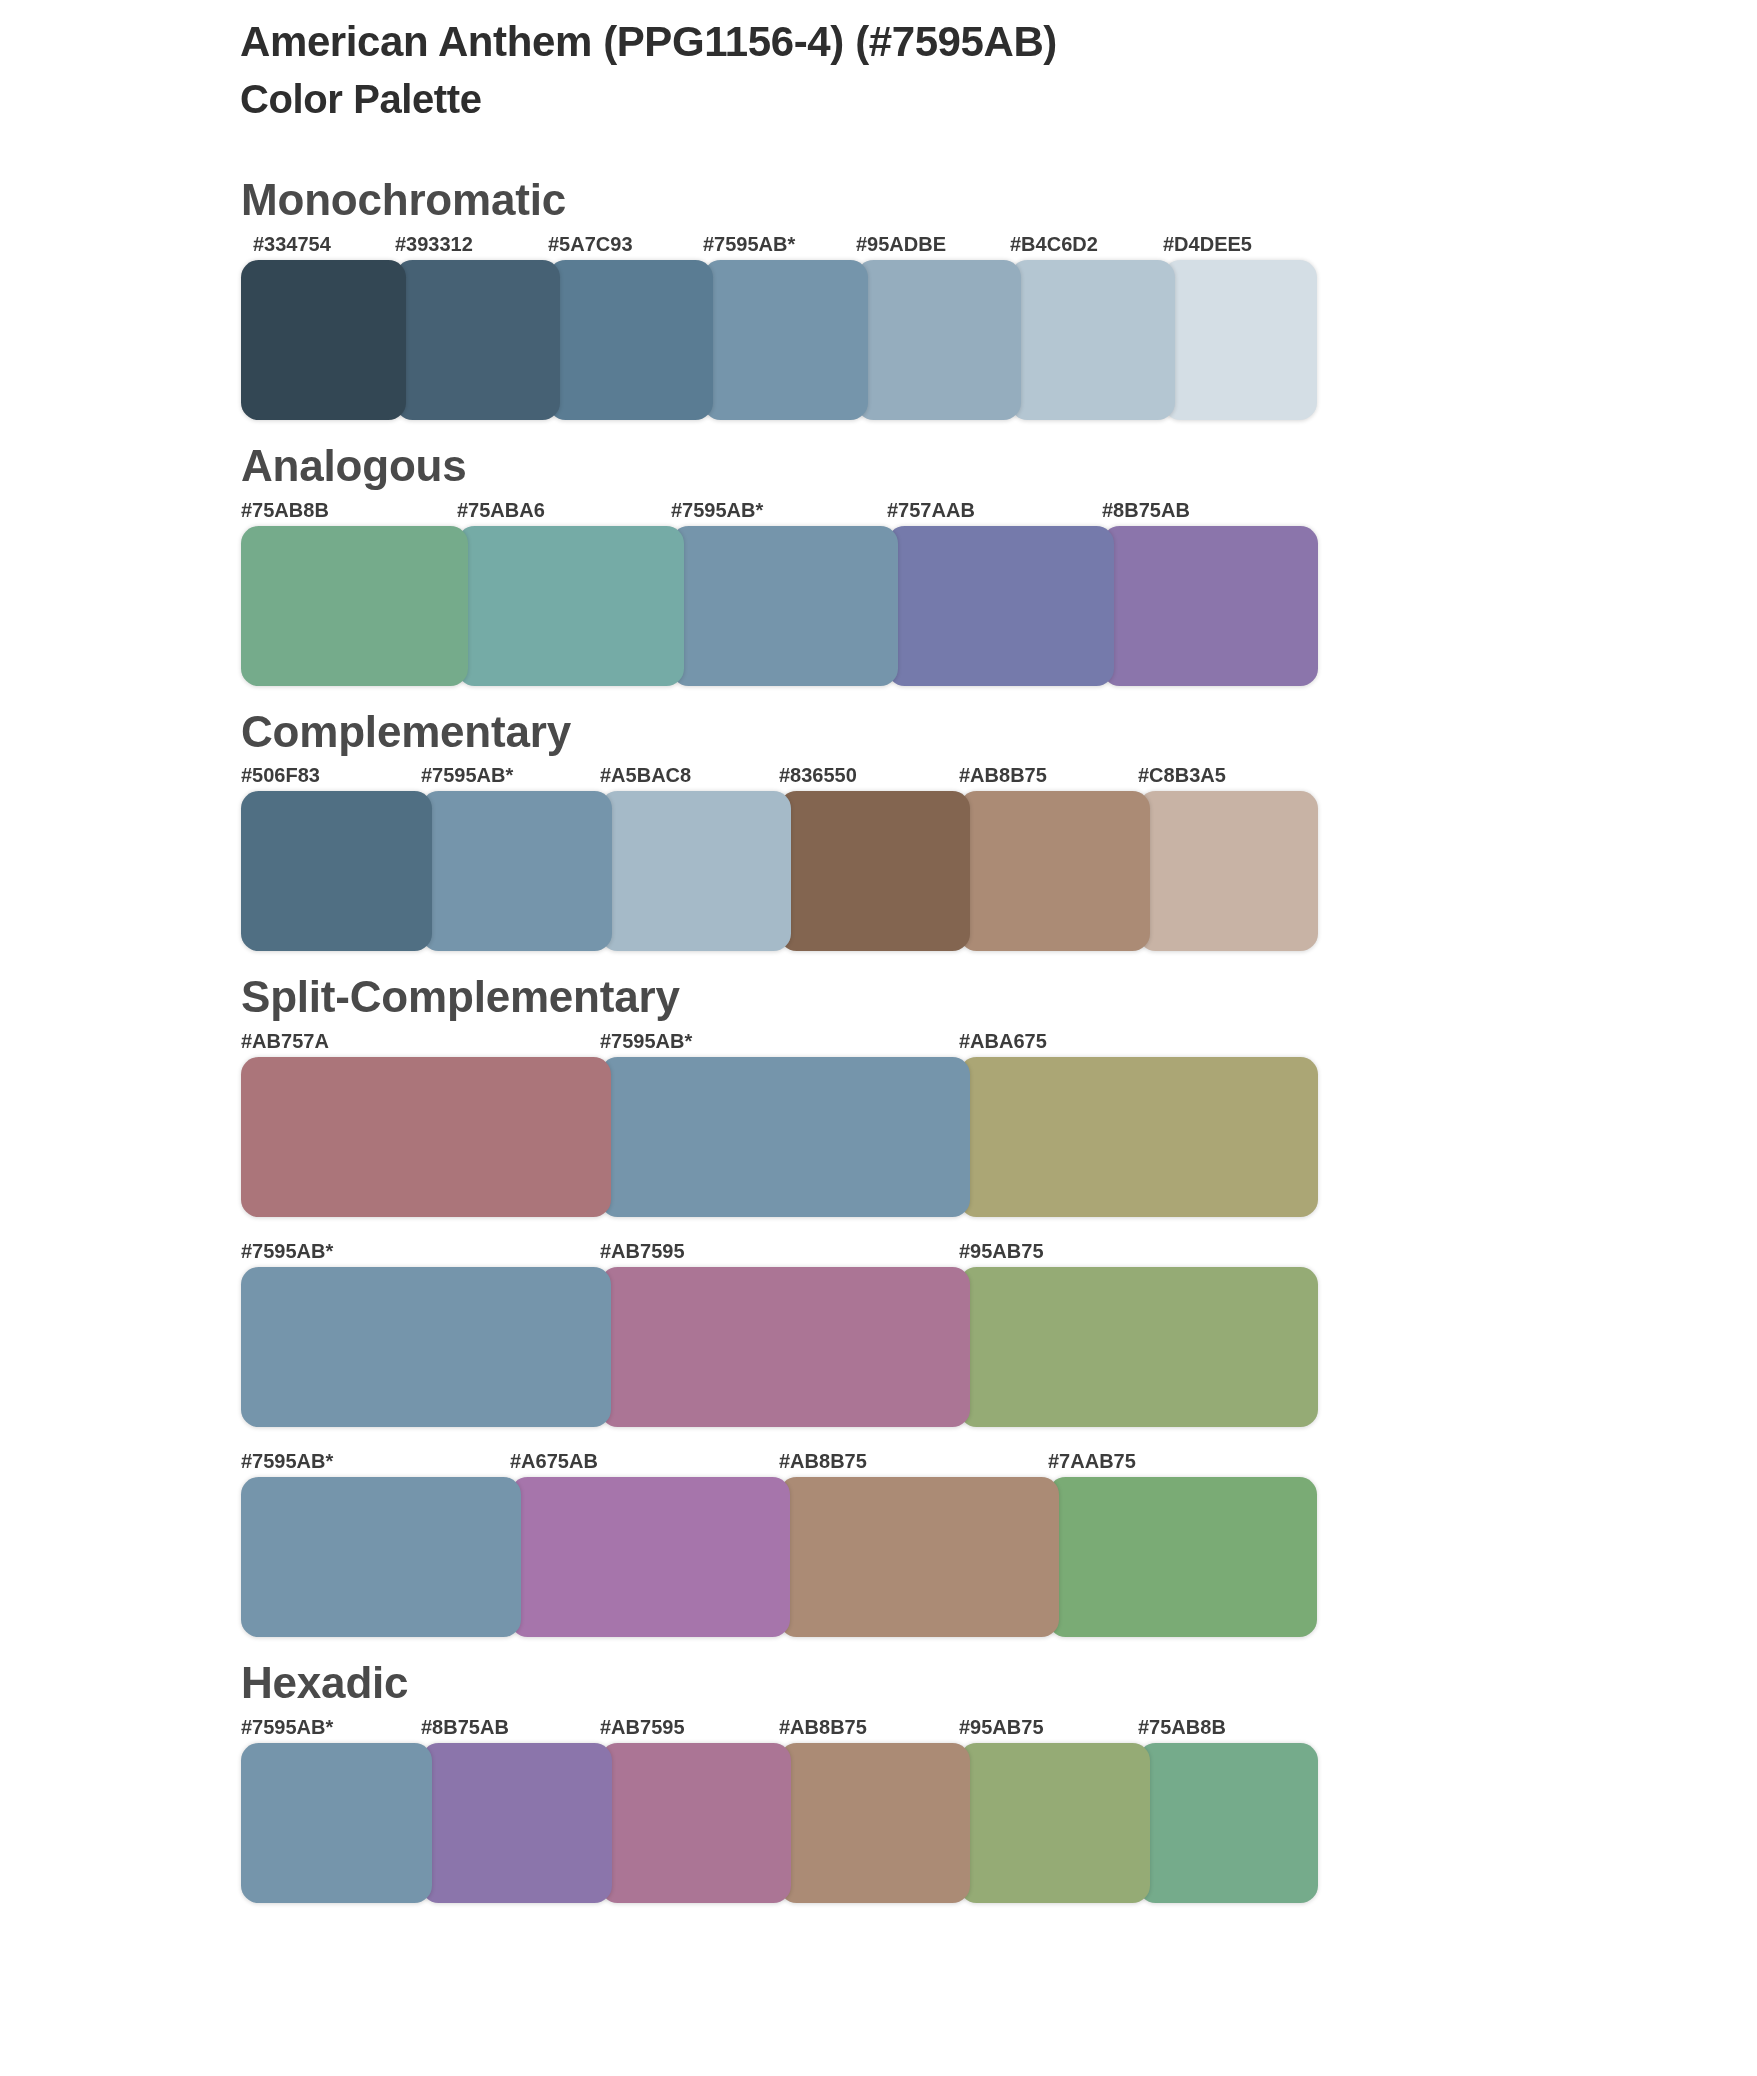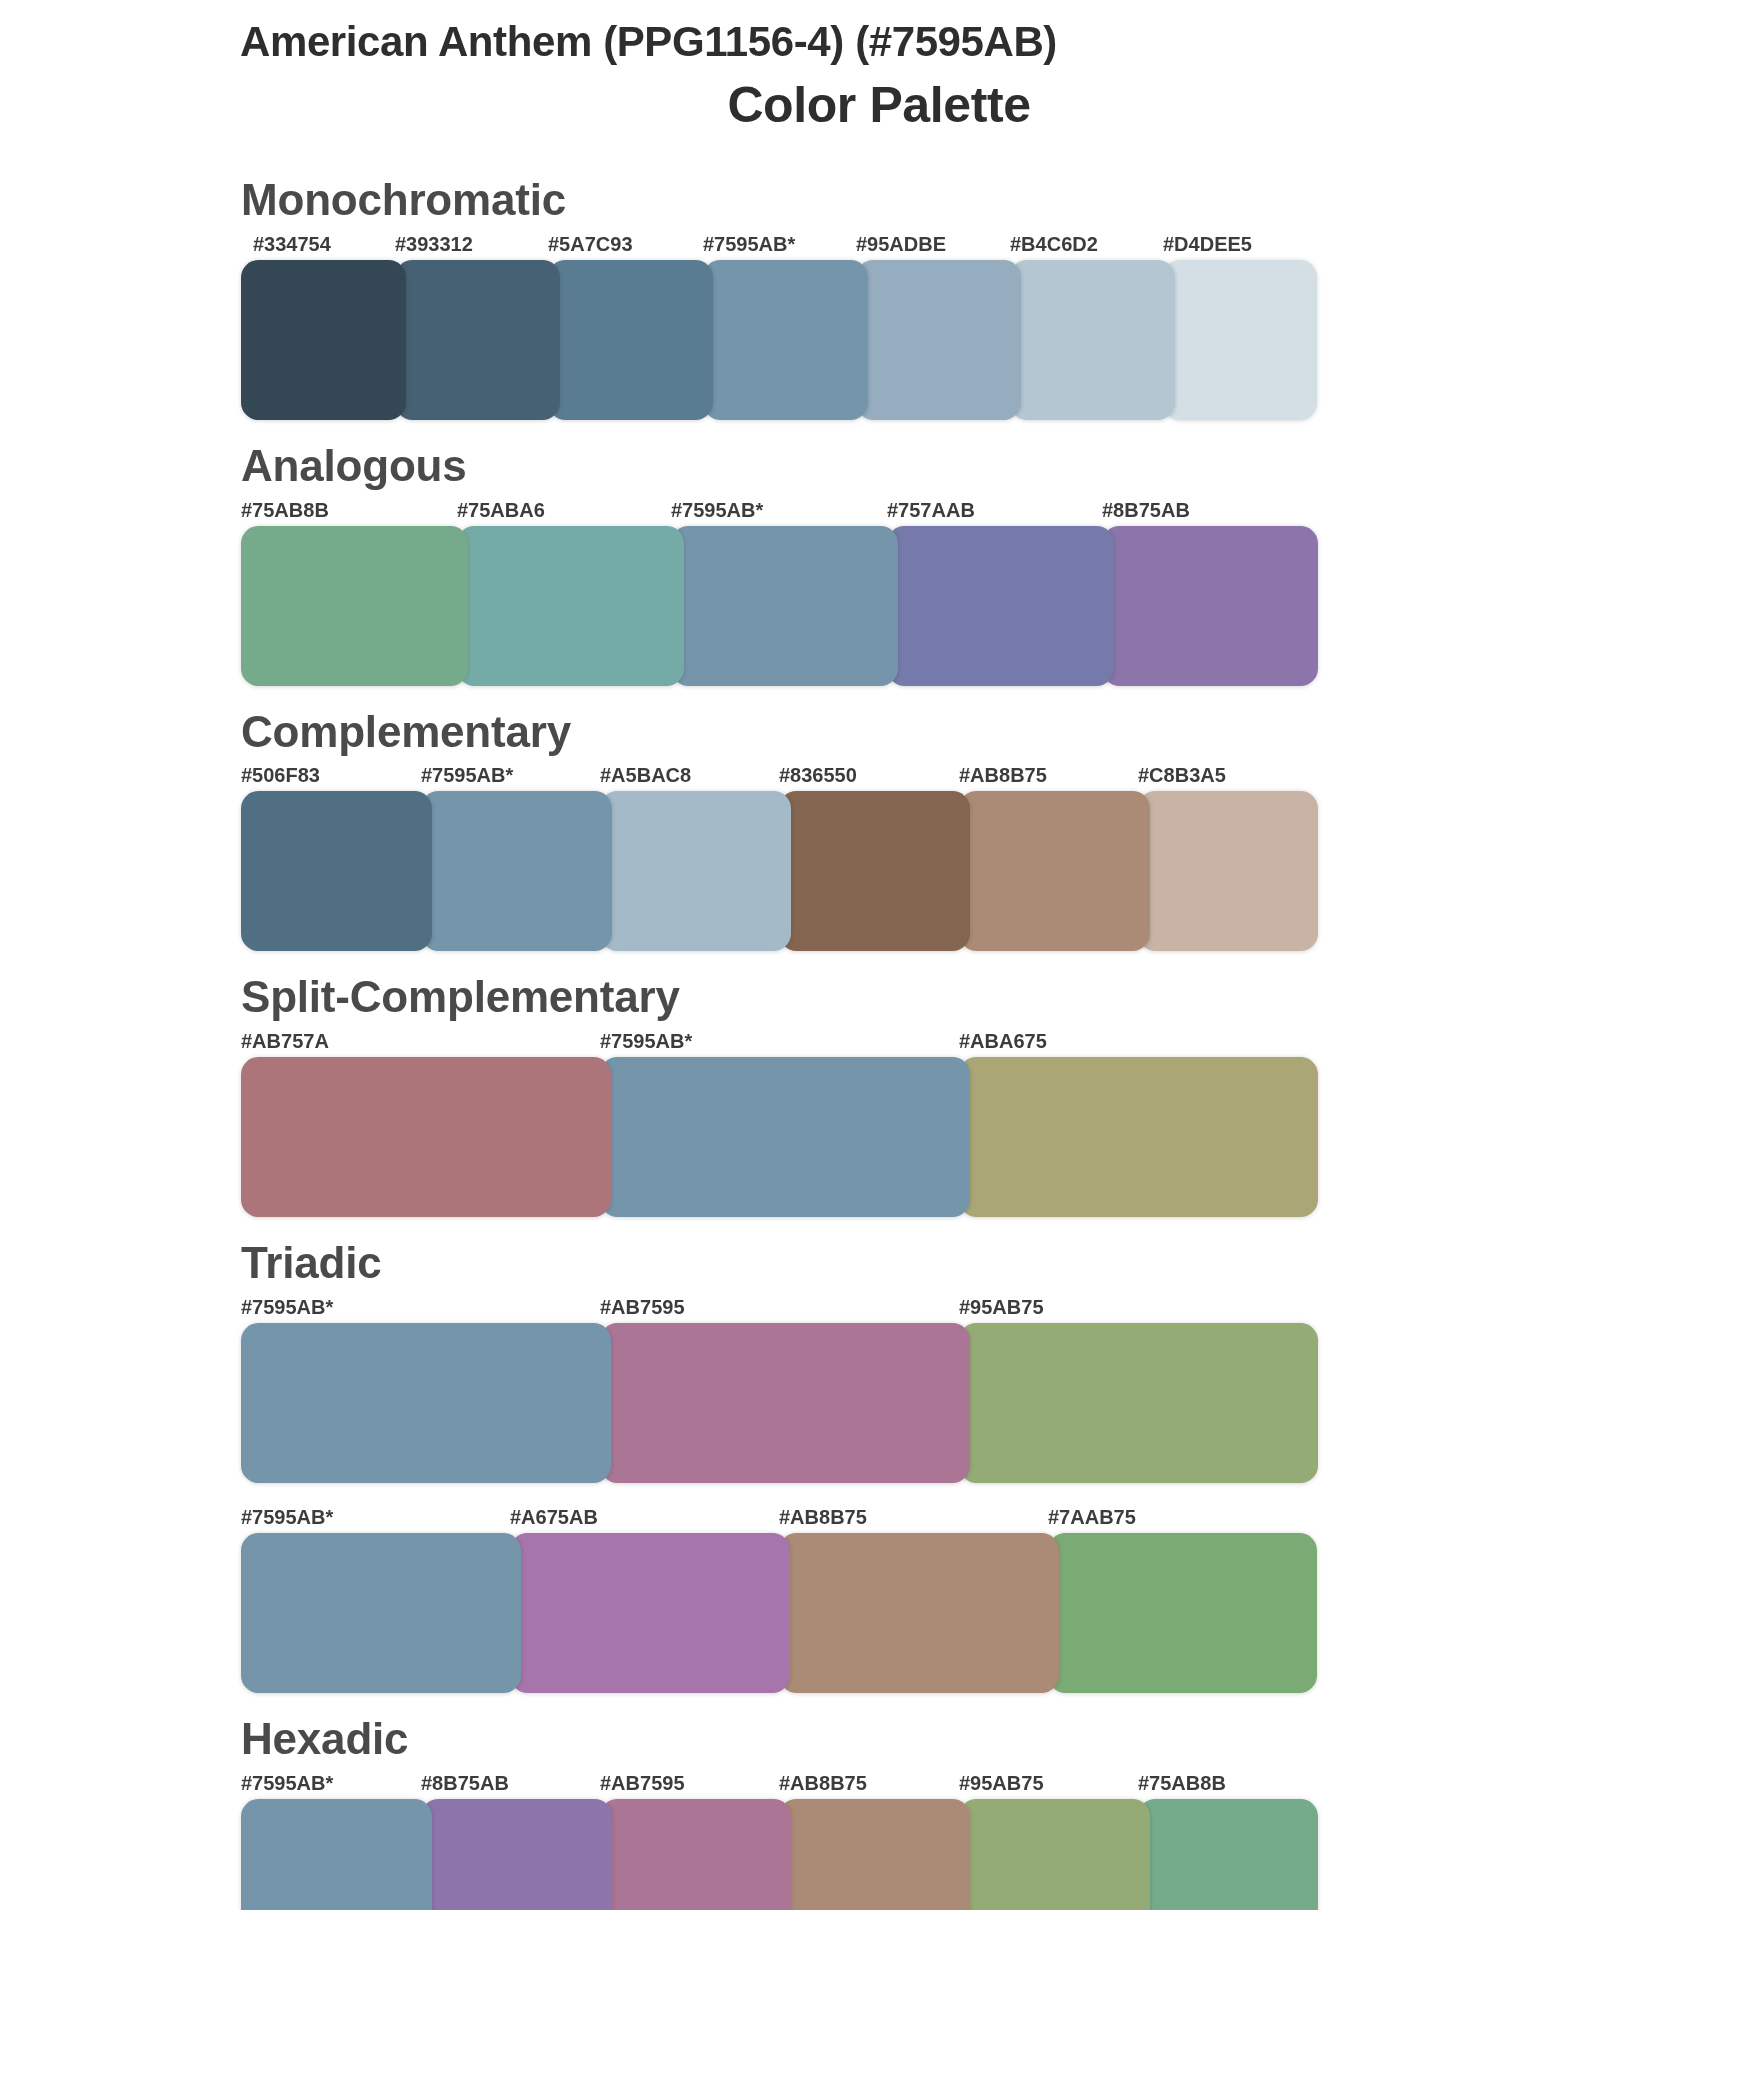--- a/index.html
+++ b/index.html
@@ -24,28 +24,27 @@
   }
   .title-main {
     font-size: 42px;
     font-weight: bold;
     color: #2e2e2e;
     letter-spacing: -0.4px;
     line-height: 1.15;
     white-space: nowrap;
   }
   .title-sub {
-    font-size: 50px;
+    font-size: 40px;
     font-weight: bold;
     color: #2e2e2e;
     letter-spacing: -0.4px;
     line-height: 1.2;
     margin-top: 9.6px;
     white-space: nowrap;
-    text-align: center;
   }
 
   .sections {
     position: absolute;
     left: 0;
     top: 177px;
     width: 1757px;
   }
 
   .section {
@@ -187,21 +186,20 @@
             <div class="hex-label" style="left: 718px;">#ABA675</div>
           </div>
           <div class="swatch-row">
             <div class="swatch" title="#AB757A" style="left: 0px; width: 370px; background: rgb(171, 117, 122); z-index: 3;"></div>
             <div class="swatch" title="#7595AB*" style="left: 359px; width: 370px; background: rgb(117, 149, 171); z-index: 2;"></div>
             <div class="swatch" title="#ABA675" style="left: 718px; width: 359px; background: rgb(171, 166, 117); z-index: 1;"></div>
           </div>
         </div>
       </div>
       <div class="section">
-        <div class="section-title">Triadic</div>
         <div class="swatch-block">
           <div class="labels-row">
             <div class="hex-label" style="left: 0px;">#7595AB*</div>
             <div class="hex-label" style="left: 359px;">#AB7595</div>
             <div class="hex-label" style="left: 718px;">#95AB75</div>
           </div>
           <div class="swatch-row">
             <div class="swatch" title="#7595AB*" style="left: 0px; width: 370px; background: rgb(117, 149, 171); z-index: 3;"></div>
             <div class="swatch" title="#AB7595" style="left: 359px; width: 370px; background: rgb(171, 117, 149); z-index: 2;"></div>
             <div class="swatch" title="#95AB75" style="left: 718px; width: 359px; background: rgb(149, 171, 117); z-index: 1;"></div>

